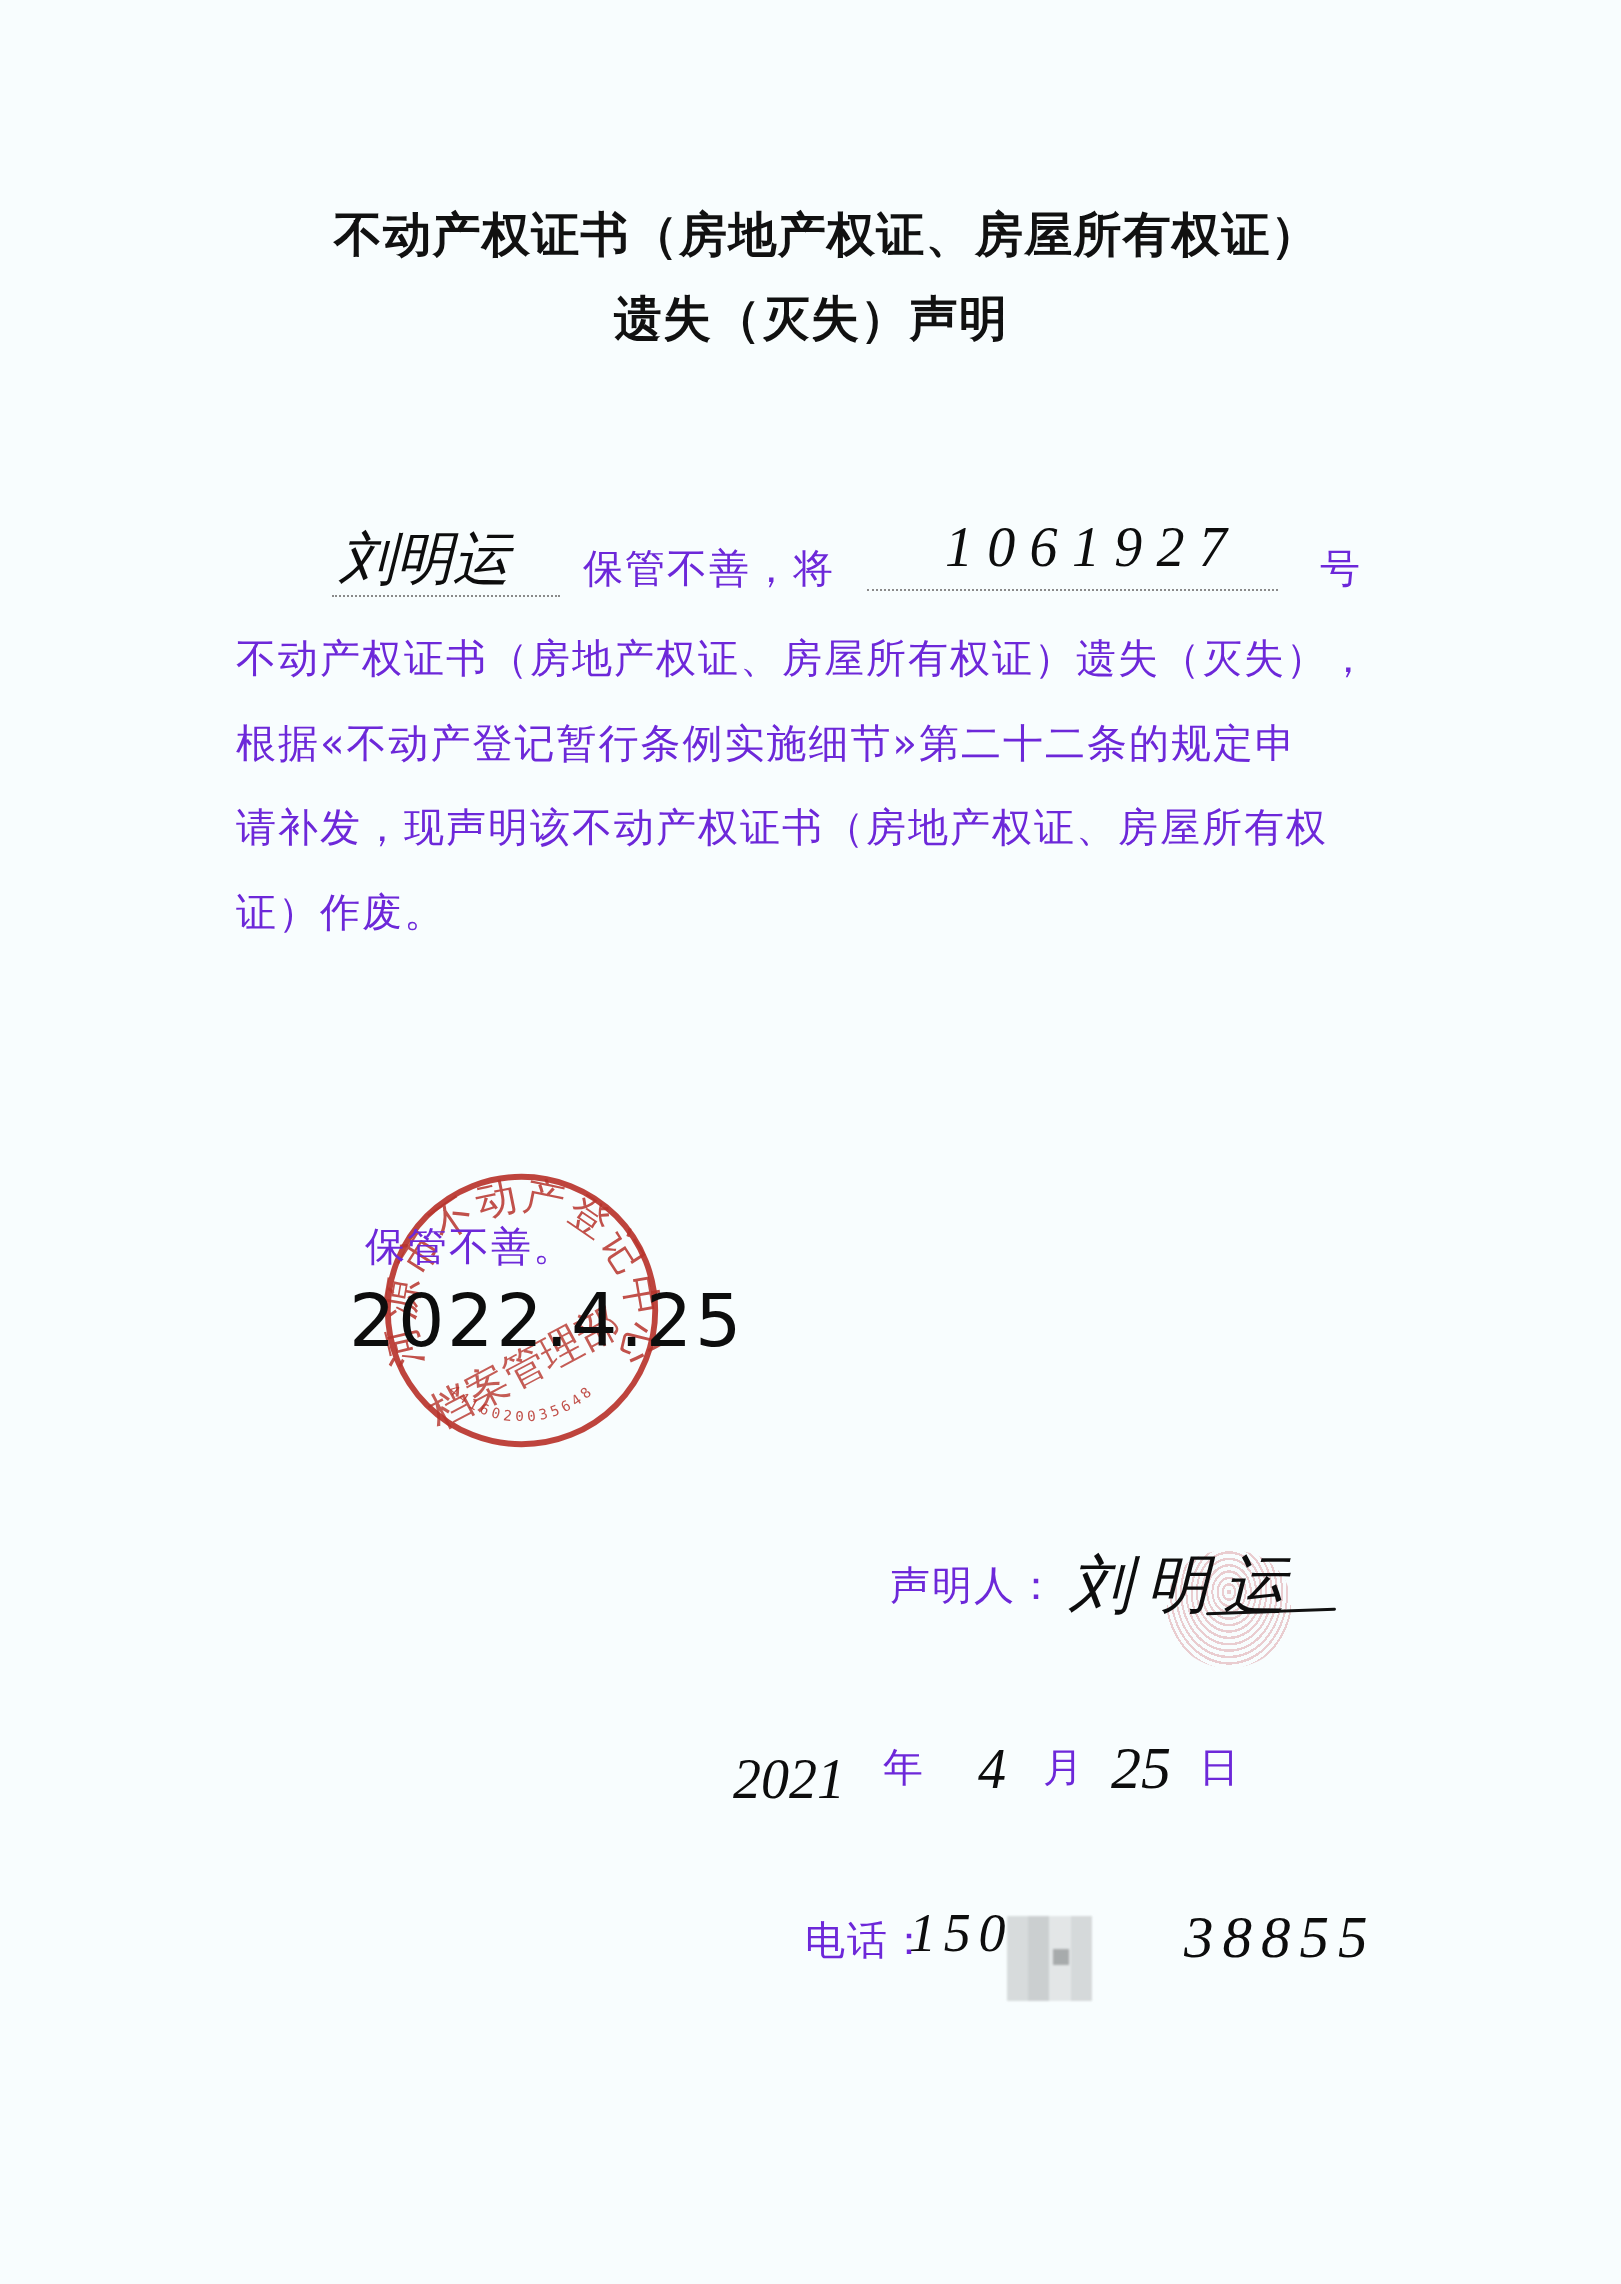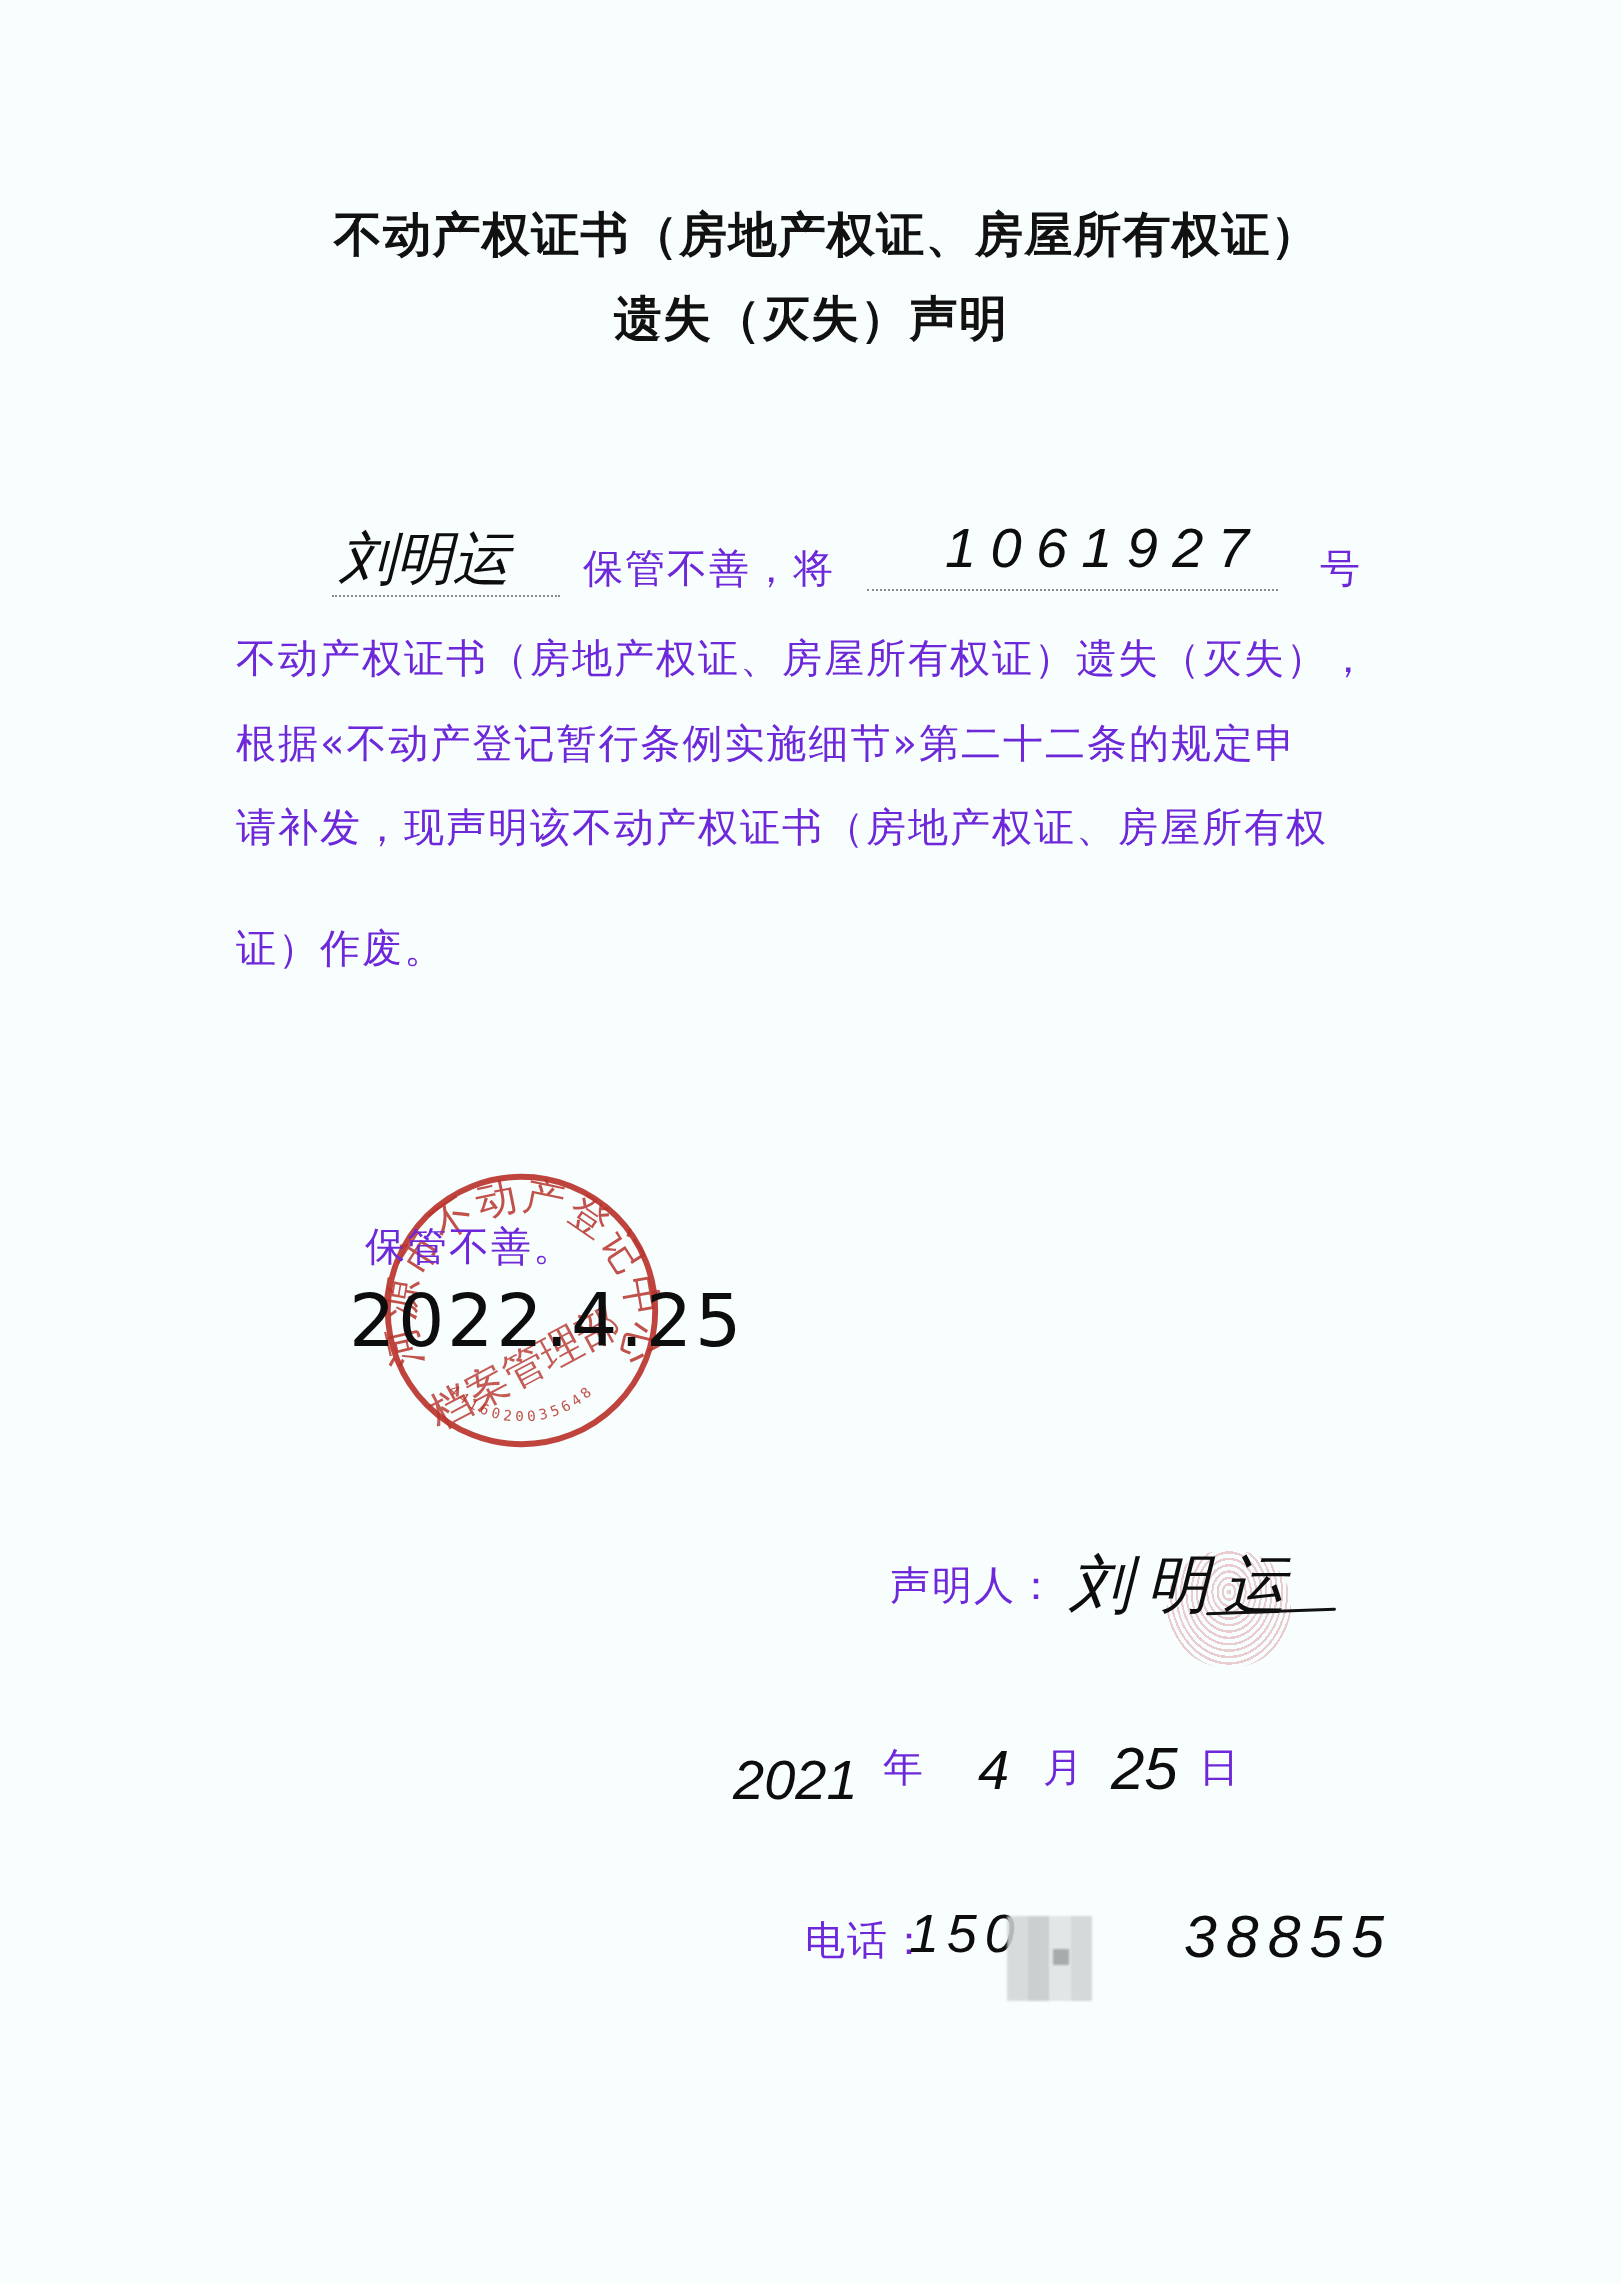--- a/index.html
+++ b/index.html
@@ -14,21 +14,21 @@
   .title {
     position: absolute; left: 0; width: 1622px; text-align: center;
     font-size: 48px; letter-spacing: 1.3px; color: #111; font-weight: bold;
   }
   .body-line {
     position: absolute; left: 236px;
     font-size: 40px; letter-spacing: 2px; white-space: nowrap; color: #6d28d9;
   }
   .hand {
     position: absolute;
-    font-family: Liberation Sans, sans-serif;
+    font-family: Liberation Serif, serif;
     font-style: italic; color: #0d0d0d; white-space: nowrap;
   }
   .underline-dotted {
     position: absolute; height: 0;
     border-bottom: 2px dotted #8a8a8a;
   }
   .stamp {
     position: absolute; left: 378px; top: 1167px;
     width: 287px; height: 287px;
   }
@@ -56,21 +56,21 @@
 <div class="hand" style="left:339px; top:521px; font-size:57px;">刘明运</div>
 <div class="underline-dotted" style="left:332px; top:595px; width:228px;"></div>
 <div class="body-line" style="left:583px; top:541px;">保管不善，将</div>
 <div class="hand" style="left:945px; top:515px; font-size:56px; letter-spacing:14.3px;text-align:center;">1061927</div>
 <div class="underline-dotted" style="left:867px; top:589px; width:411px;"></div>
 <div class="body-line" style="left:1320px; top:541px;">号</div>
 
 <div class="body-line" style="top:631px;">不动产权证书（房地产权证、房屋所有权证）遗失（灭失），</div>
 <div class="body-line" style="top:716px;">根据«不动产登记暂行条例实施细节»第二十二条的规定申</div>
 <div class="body-line" style="top:800px;">请补发，现声明该不动产权证书（房地产权证、房屋所有权</div>
-<div class="body-line" style="top:885px;margin-top:36px;">证）作废。</div>
+<div class="body-line" style="top:885px;">证）作废。</div>
 
 <svg class="stamp" viewBox="0 0 440 440">
   <defs>
     <path id="arcTop" d="M 70 300 A 165 165 0 1 1 370 300"></path>
     <path id="arcBottom" d="M 95 330 A 160 160 0 0 0 345 330"></path>
   </defs>
   <circle cx="220" cy="220" r="205" fill="none" stroke="#B8342C" stroke-width="9" opacity="0.92"></circle>
   <text font-size="62" fill="#B8342C" opacity="0.85" font-family="DejaVu Serif, serif" letter-spacing="4">
     <textPath href="#arcTop" startOffset="50%" text-anchor="middle">河源市不动产登记中心</textPath>
   </text>

